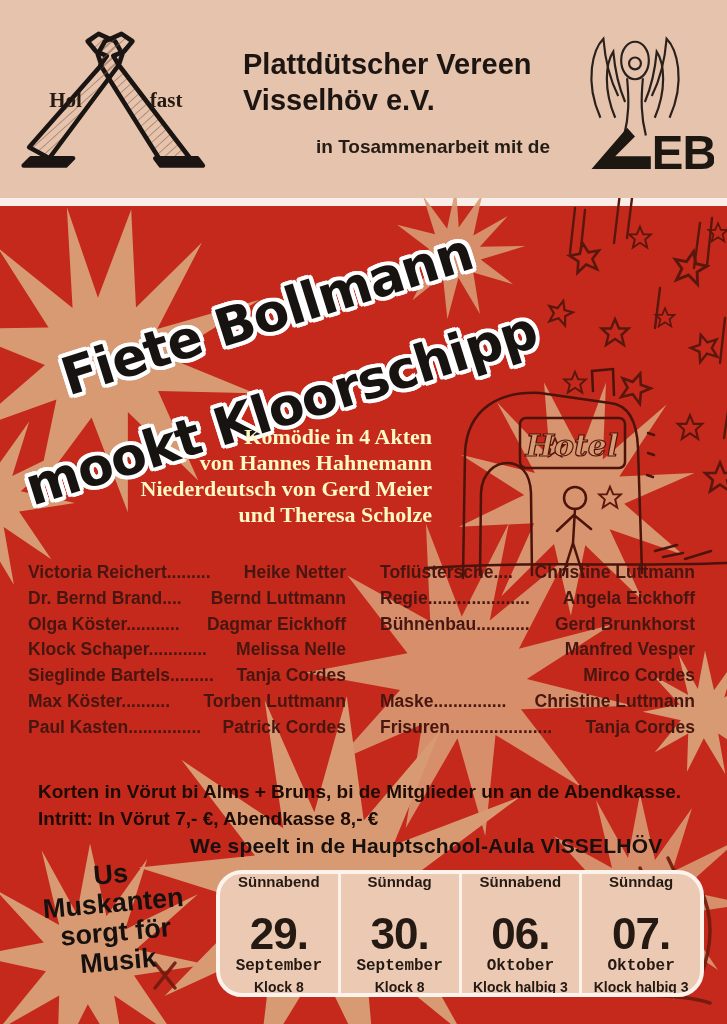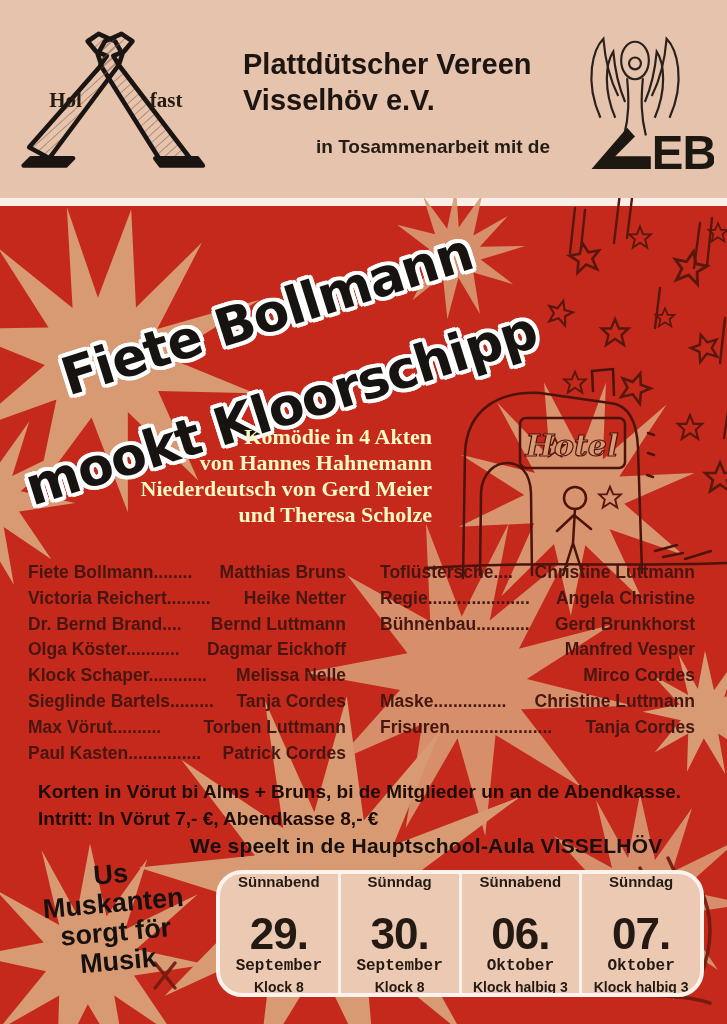--- a/index.html
+++ b/index.html
@@ -169,61 +169,57 @@
 
   <div class="subtitle">
     <div>Komödie in 4 Akten</div>
     <div>von Hannes Hahnemann</div>
     <div>Niederdeutsch von Gerd Meier</div>
     <div>und Theresa Scholze</div>
   </div>
 
   <div class="cast cast-left">
     <div class="row">
-        <span>Fiete Bollmann........</span>
-        <span>Matthias Bruns</span>
-      </div>
-    <div class="row">
         <span>Victoria Reichert.........</span>
         <span>Heike Netter</span>
       </div>
     <div class="row">
         <span>Dr. Bernd Brand....</span>
         <span>Bernd Luttmann</span>
       </div>
     <div class="row">
         <span>Olga Köster...........</span>
         <span>Dagmar Eickhoff</span>
       </div>
     <div class="row">
         <span>Klock Schaper............</span>
         <span>Melissa Nelle</span>
       </div>
     <div class="row">
         <span>Sieglinde Bartels.........</span>
         <span>Tanja Cordes</span>
       </div>
     <div class="row">
-        <span>Max Vörut..........</span>
+        <span>Max Köster..........</span>
         <span>Torben Luttmann</span>
       </div>
     <div class="row">
         <span>Paul Kasten...............</span>
         <span>Patrick Cordes</span>
       </div>
   </div>
 
   <div class="cast cast-right">
     <div class="row">
         <span>Toflüstersche....</span>
         <span>Christine Luttmann</span>
       </div>
     <div class="row">
         <span>Regie.....................</span>
-        <span>Angela Christine</span>
+        <span>Angela Eickhoff</span>
       </div>
     <div class="row">
         <span></span>
         <span></span>
       </div>
     <div class="row">
         <span>Bühnenbau...........</span>
         <span>Gerd Brunkhorst</span>
       </div>
     <div class="row">

